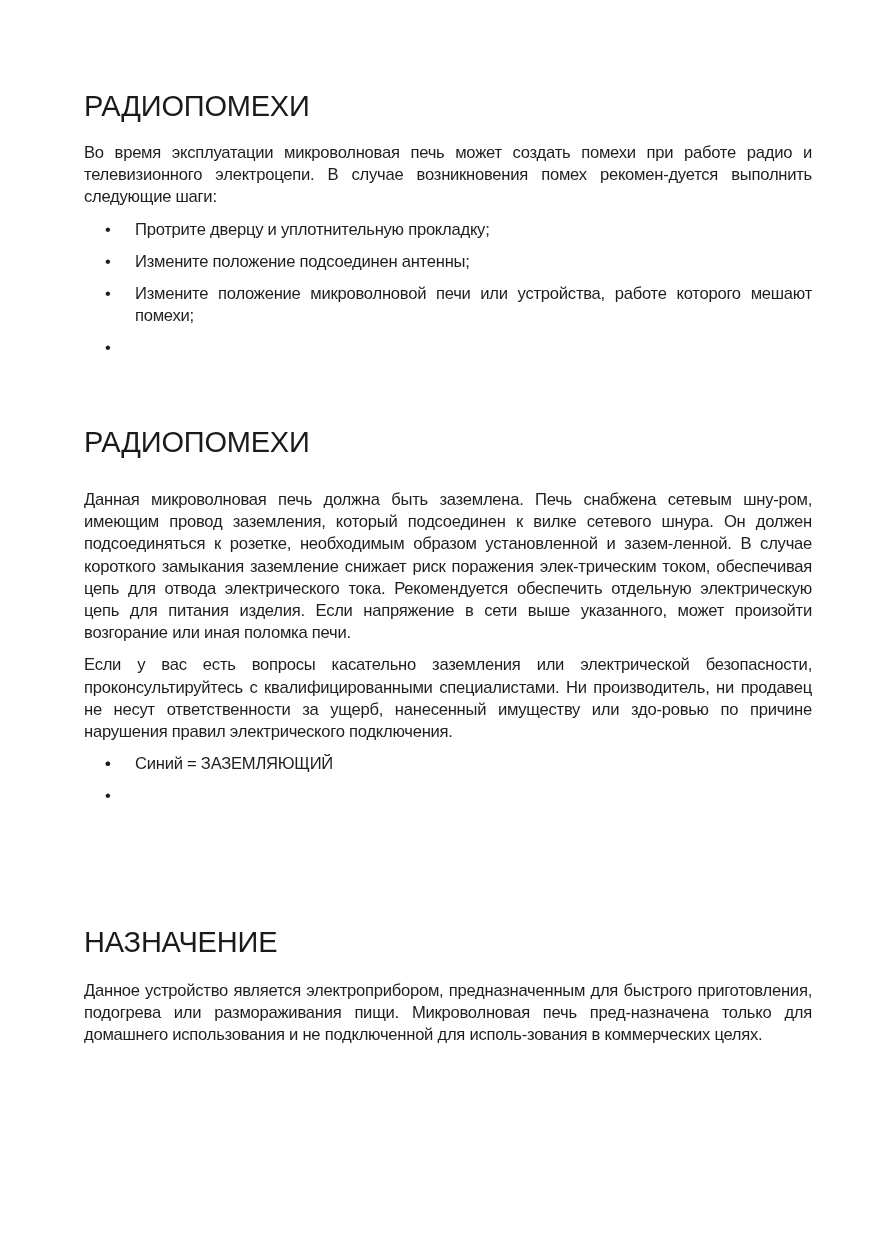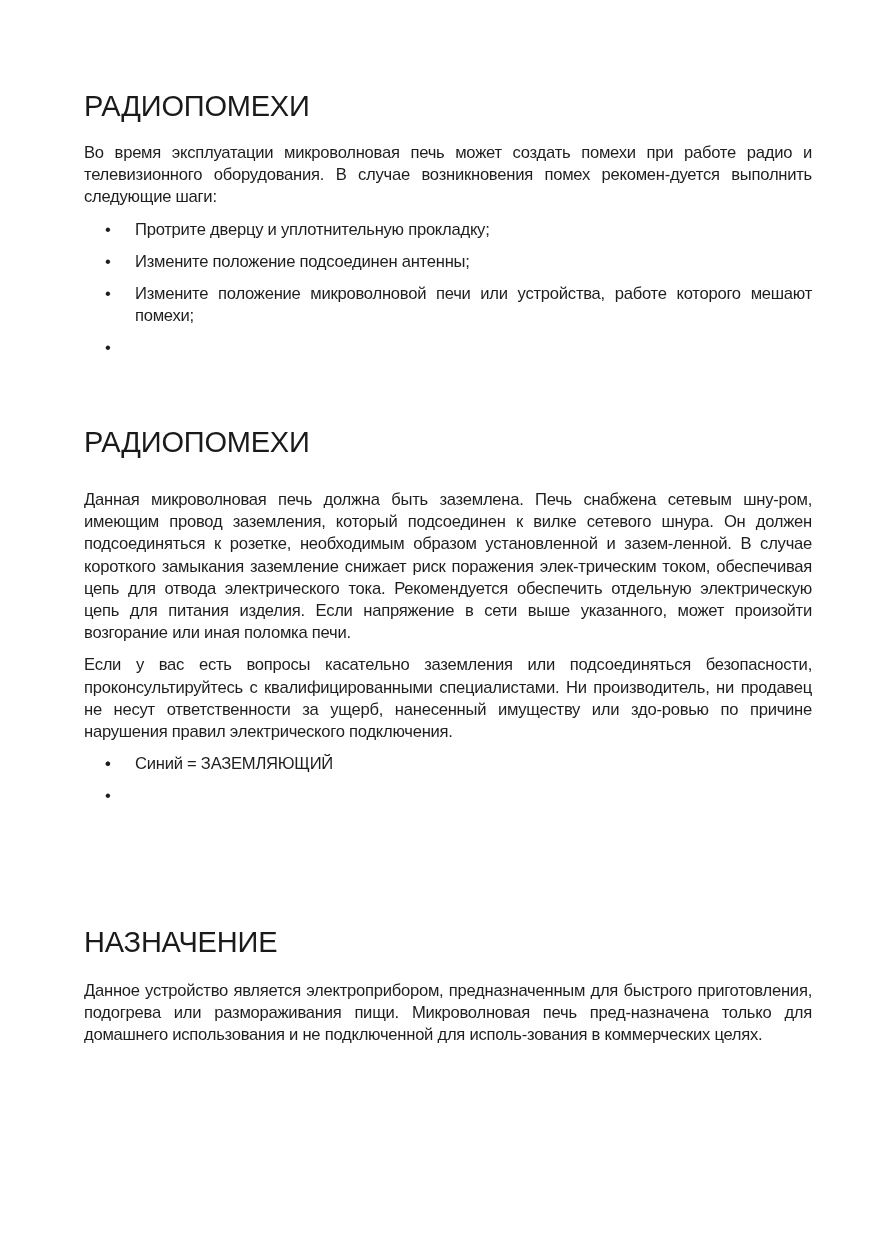--- a/index.html
+++ b/index.html
@@ -57,21 +57,21 @@
     }
     .gap-10 { margin-top: 10px; }
   </style>
 </head>
 <body>
 
 <div class="page">
 
   <section class="section" style="top:90px;">
     <h2>РАДИОПОМЕХИ</h2>
-    <p style="margin-top:20px; hyphens:manual;">Во время эксплуатации микроволновая печь может создать помехи при работе радио и телевизионного оборудования. В случае возникновения помех рекомен-дуется выполнить следующие шаги:</p>
+    <p style="margin-top:20px; hyphens:manual;">Во время эксплуатации микроволновая печь может создать помехи при работе радио и телевизионного электроцепи. В случае возникновения помех рекомен-дуется выполнить следующие шаги:</p>
     <ul style="margin-top:10px;">
       <li>
         <span class="bullet">•</span>
         <span>Протрите дверцу и уплотнительную прокладку;</span>
       </li>
       <li class="gap-10">
         <span class="bullet">•</span>
         <span>Измените положение подсоединен антенны;</span>
       </li>
       <li class="gap-10">
@@ -80,21 +80,21 @@
       </li>
       <li class="gap-10">
         <span class="bullet">•</span>
       </li>
     </ul>
   </section>
 
   <section class="section" style="top:426px;">
     <h2>РАДИОПОМЕХИ</h2>
     <p style="margin-top:31px;">Данная микроволновая печь должна быть заземлена. Печь снабжена сетевым шну-ром, имеющим провод заземления, который подсоединен к вилке сетевого шнура. Он должен подсоединяться к розетке, необходимым образом установленной и зазем-ленной. В случае короткого замыкания заземление снижает риск поражения элек-трическим током, обеспечивая цепь для отвода электрического тока. Рекомендуется обеспечить отдельную электрическую цепь для питания изделия. Если напряжение в сети выше указанного, может произойти возгорание или иная поломка печи.</p>
-    <p class="gap-10">Если у вас есть вопросы касательно заземления или подсоединяться безопасности, проконсультируйтесь с квалифицированными специалистами. Ни производитель, ни продавец не несут ответственности за ущерб, нанесенный имуществу или здо-ровью по причине нарушения правил электрического подключения.</p>
+    <p class="gap-10">Если у вас есть вопросы касательно заземления или электрической безопасности, проконсультируйтесь с квалифицированными специалистами. Ни производитель, ни продавец не несут ответственности за ущерб, нанесенный имуществу или здо-ровью по причине нарушения правил электрического подключения.</p>
     <ul class="gap-10">
       <li>
         <span class="bullet">•</span>
       </li>
       <li class="gap-10">
         <span class="bullet">•</span>
         <span>Синий = ЗАЗЕМЛЯЮЩИЙ</span>
       </li>
       <li class="gap-10">
         <span class="bullet">•</span>

